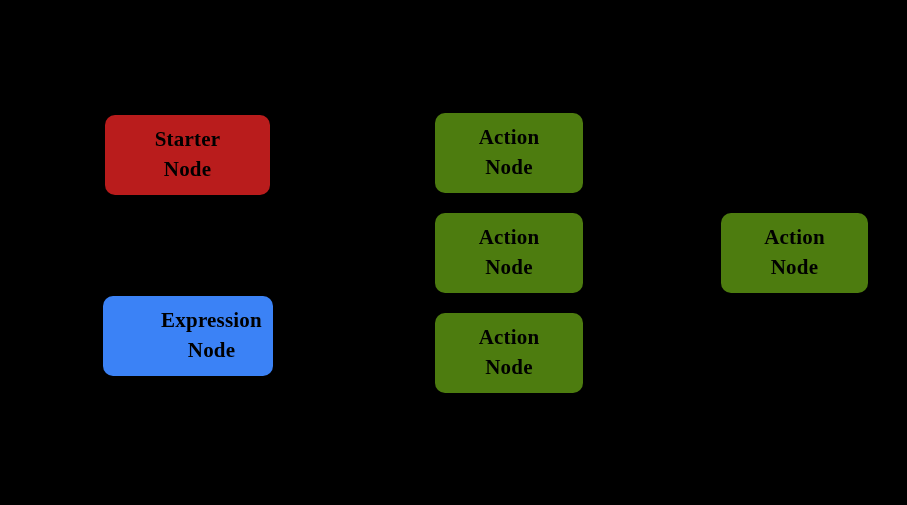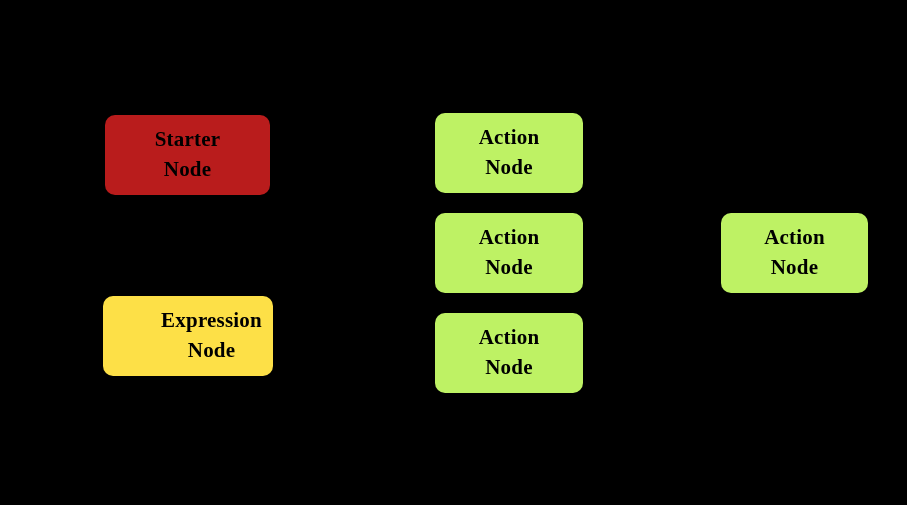--- a/index.html
+++ b/index.html
@@ -37,22 +37,22 @@
     line-height: 1.42;
     letter-spacing: 0.2px;
     user-select: none;
   }
   .node-label {
     display: block;
     white-space: pre-line;
     padding: 0 6px;
   }
   .node-starter      { background: #b91c1c; }
-  .node-expression   { background: #fde047; padding-left: 47px; }
-  .node-action       { background: #bef264; align-items: center; }
+  .node-expression   { background: #3b82f6; padding-left: 47px; }
+  .node-action       { background: #4d7c0f; align-items: center; }
 </style>
 </head>
 <body>
 
 <div id="canvas">
 
   <svg class="edge-layer" width="907" height="505" viewBox="0 0 907 505" aria-hidden="true">
     <g>
       <path d="M270 155 C 340 155, 370 153, 435 153" stroke="#000000" stroke-width="2" fill="none"></path>
       <path d="M435 153 l -8 -4 l 0 8 z" fill="#000000"></path>

